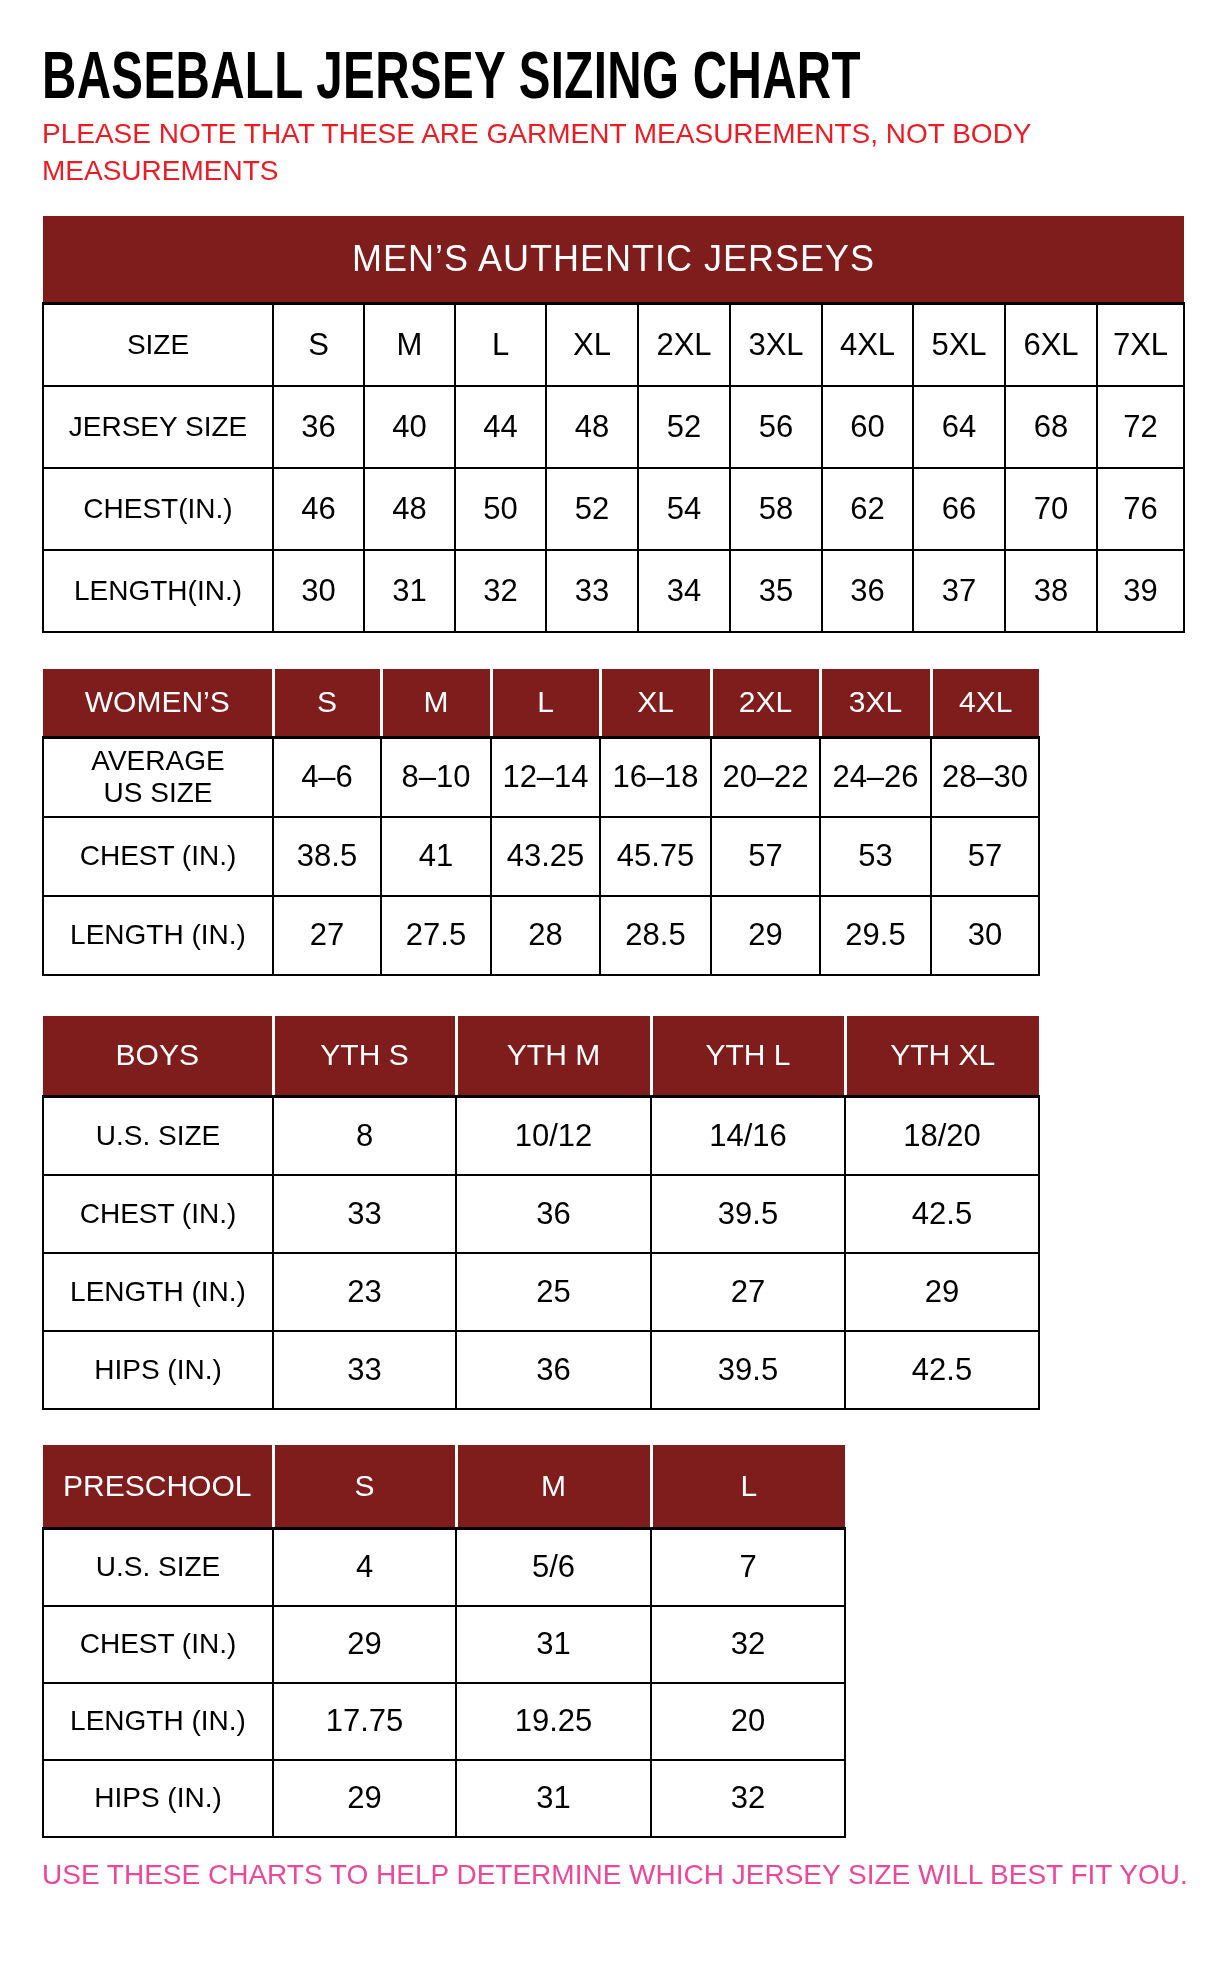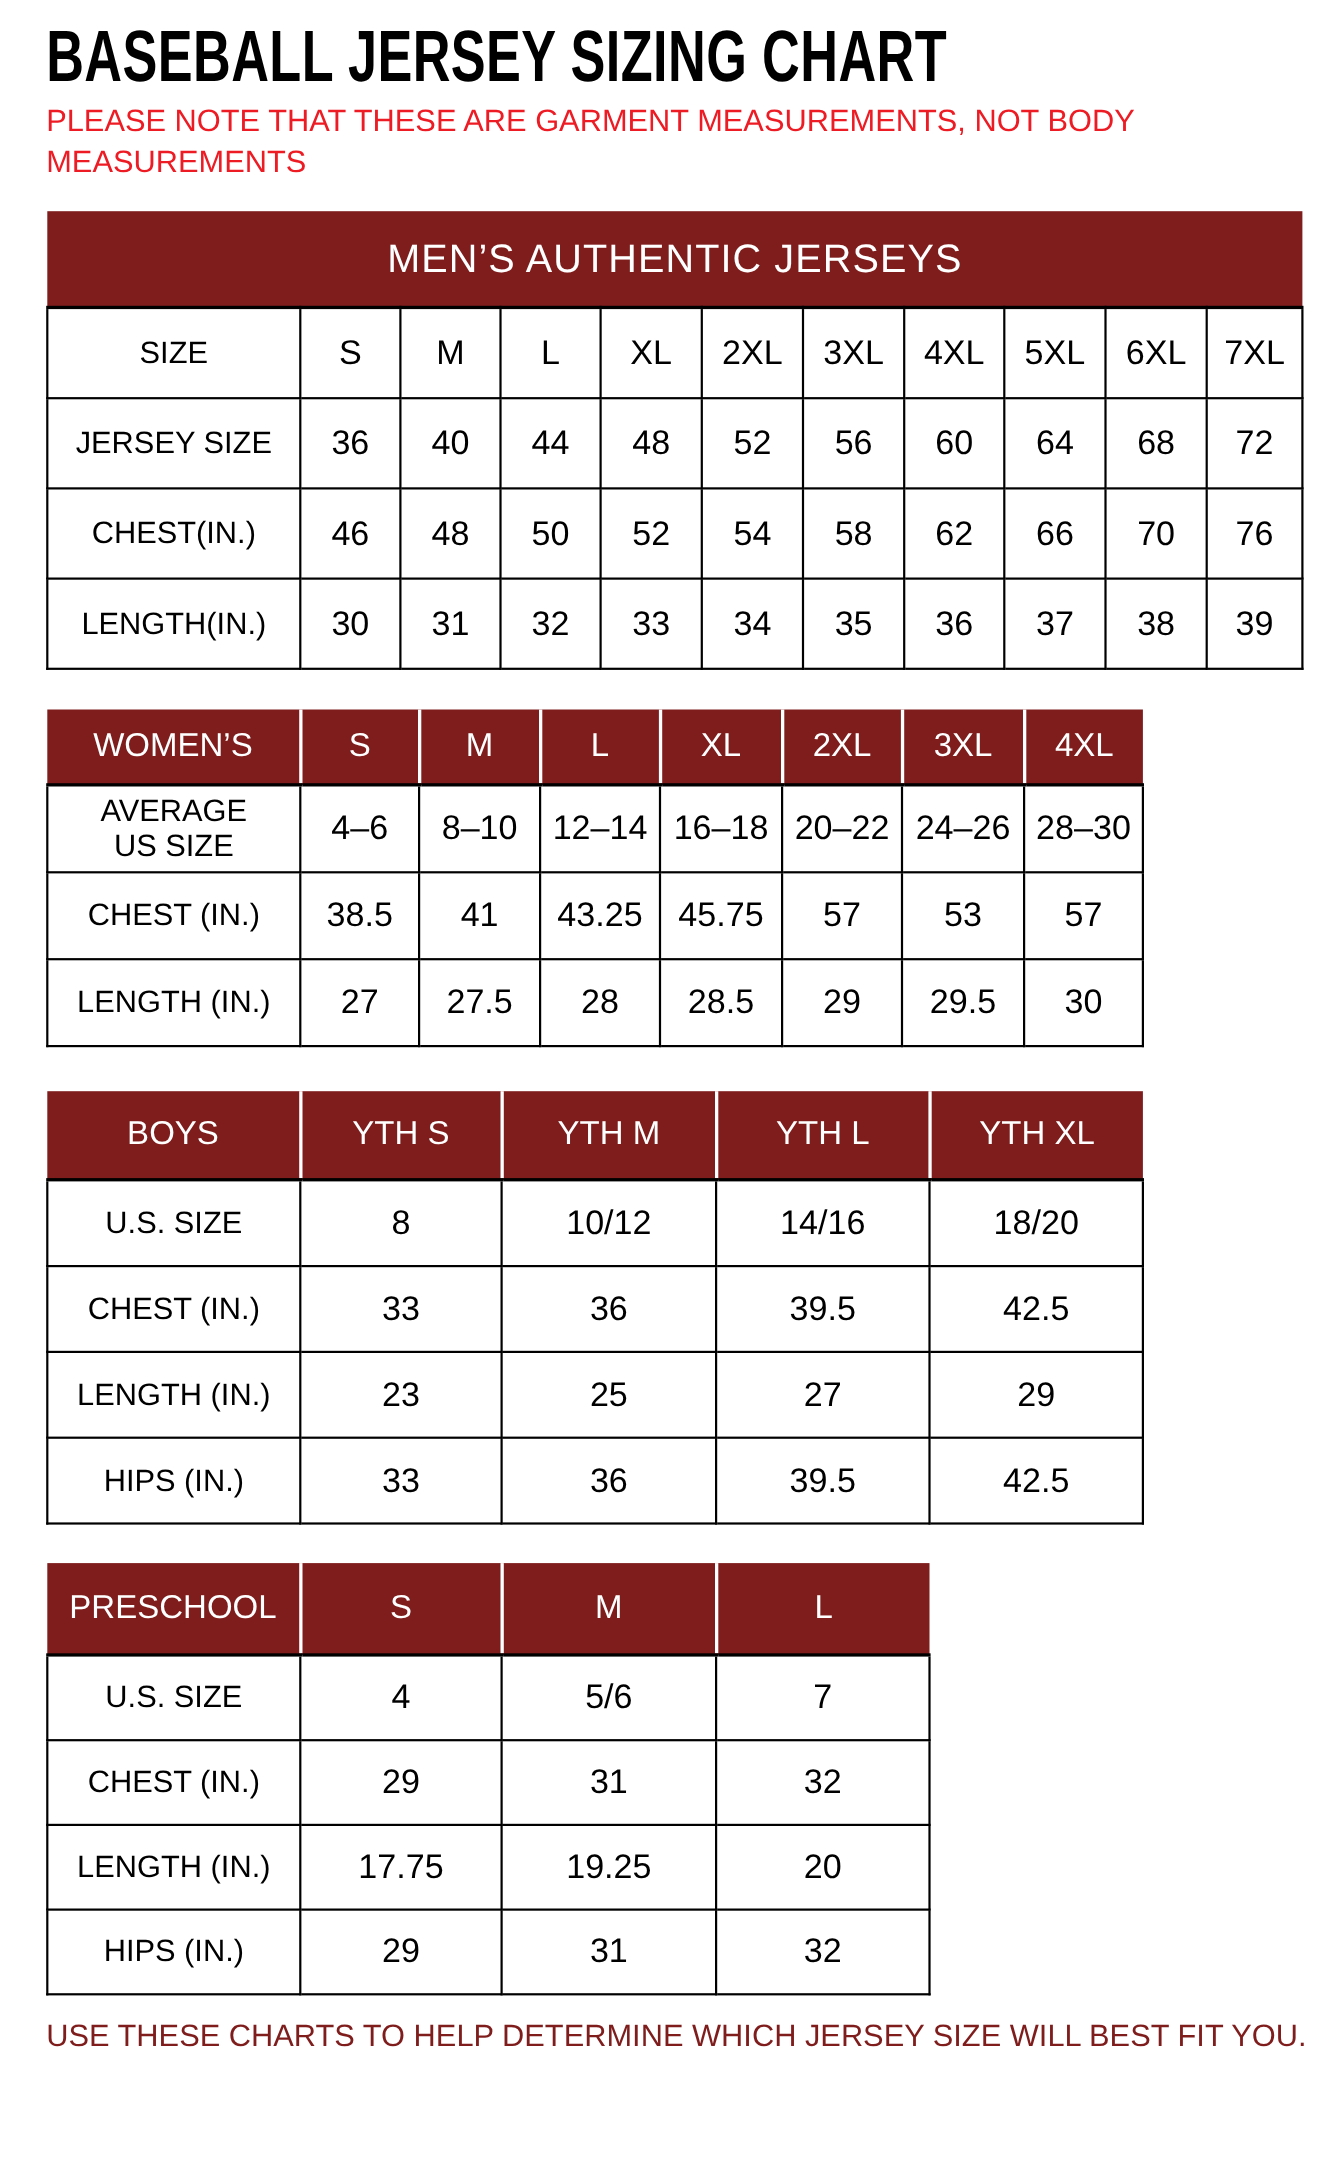--- a/index.html
+++ b/index.html
@@ -4,21 +4,21 @@
 <style>
   * { box-sizing: border-box; }
   html, body { margin: 0; padding: 0; }
   body {
     width: 1220px; height: 1974px;
     background: #ffffff;
     font-family: "Liberation Sans", "DejaVu Sans", sans-serif;
     color: #000;
     overflow: hidden;
   }
-  .content { padding: 20px 0 0 42px; }
+  .content { padding: 44px 0 0 42px; }
 
   .title {
     font-size: 66px;
     font-weight: bold;
     line-height: 0.95;
     letter-spacing: 0.5px;
     transform: scaleX(0.72);
     transform-origin: left center;
     white-space: nowrap;
     color: #000;
@@ -70,21 +70,21 @@
   .boys tr.band { height: 81px; }
 
   .preschool { margin-top: 35px; }
   .preschool tr { height: 77px; }
   .preschool tr.band { height: 84px; }
 
   .two-line span { display: block; line-height: 1.15; }
 
   .footer {
     margin-top: 21px;
-    color: #7f1d1d;
+    color: #ec4899;
     font-size: 28px;
     white-space: nowrap;
   }
 </style>
 </head>
 <body>
 
 <div class="content">
 
   <div class="title">BASEBALL JERSEY SIZING CHART</div>

